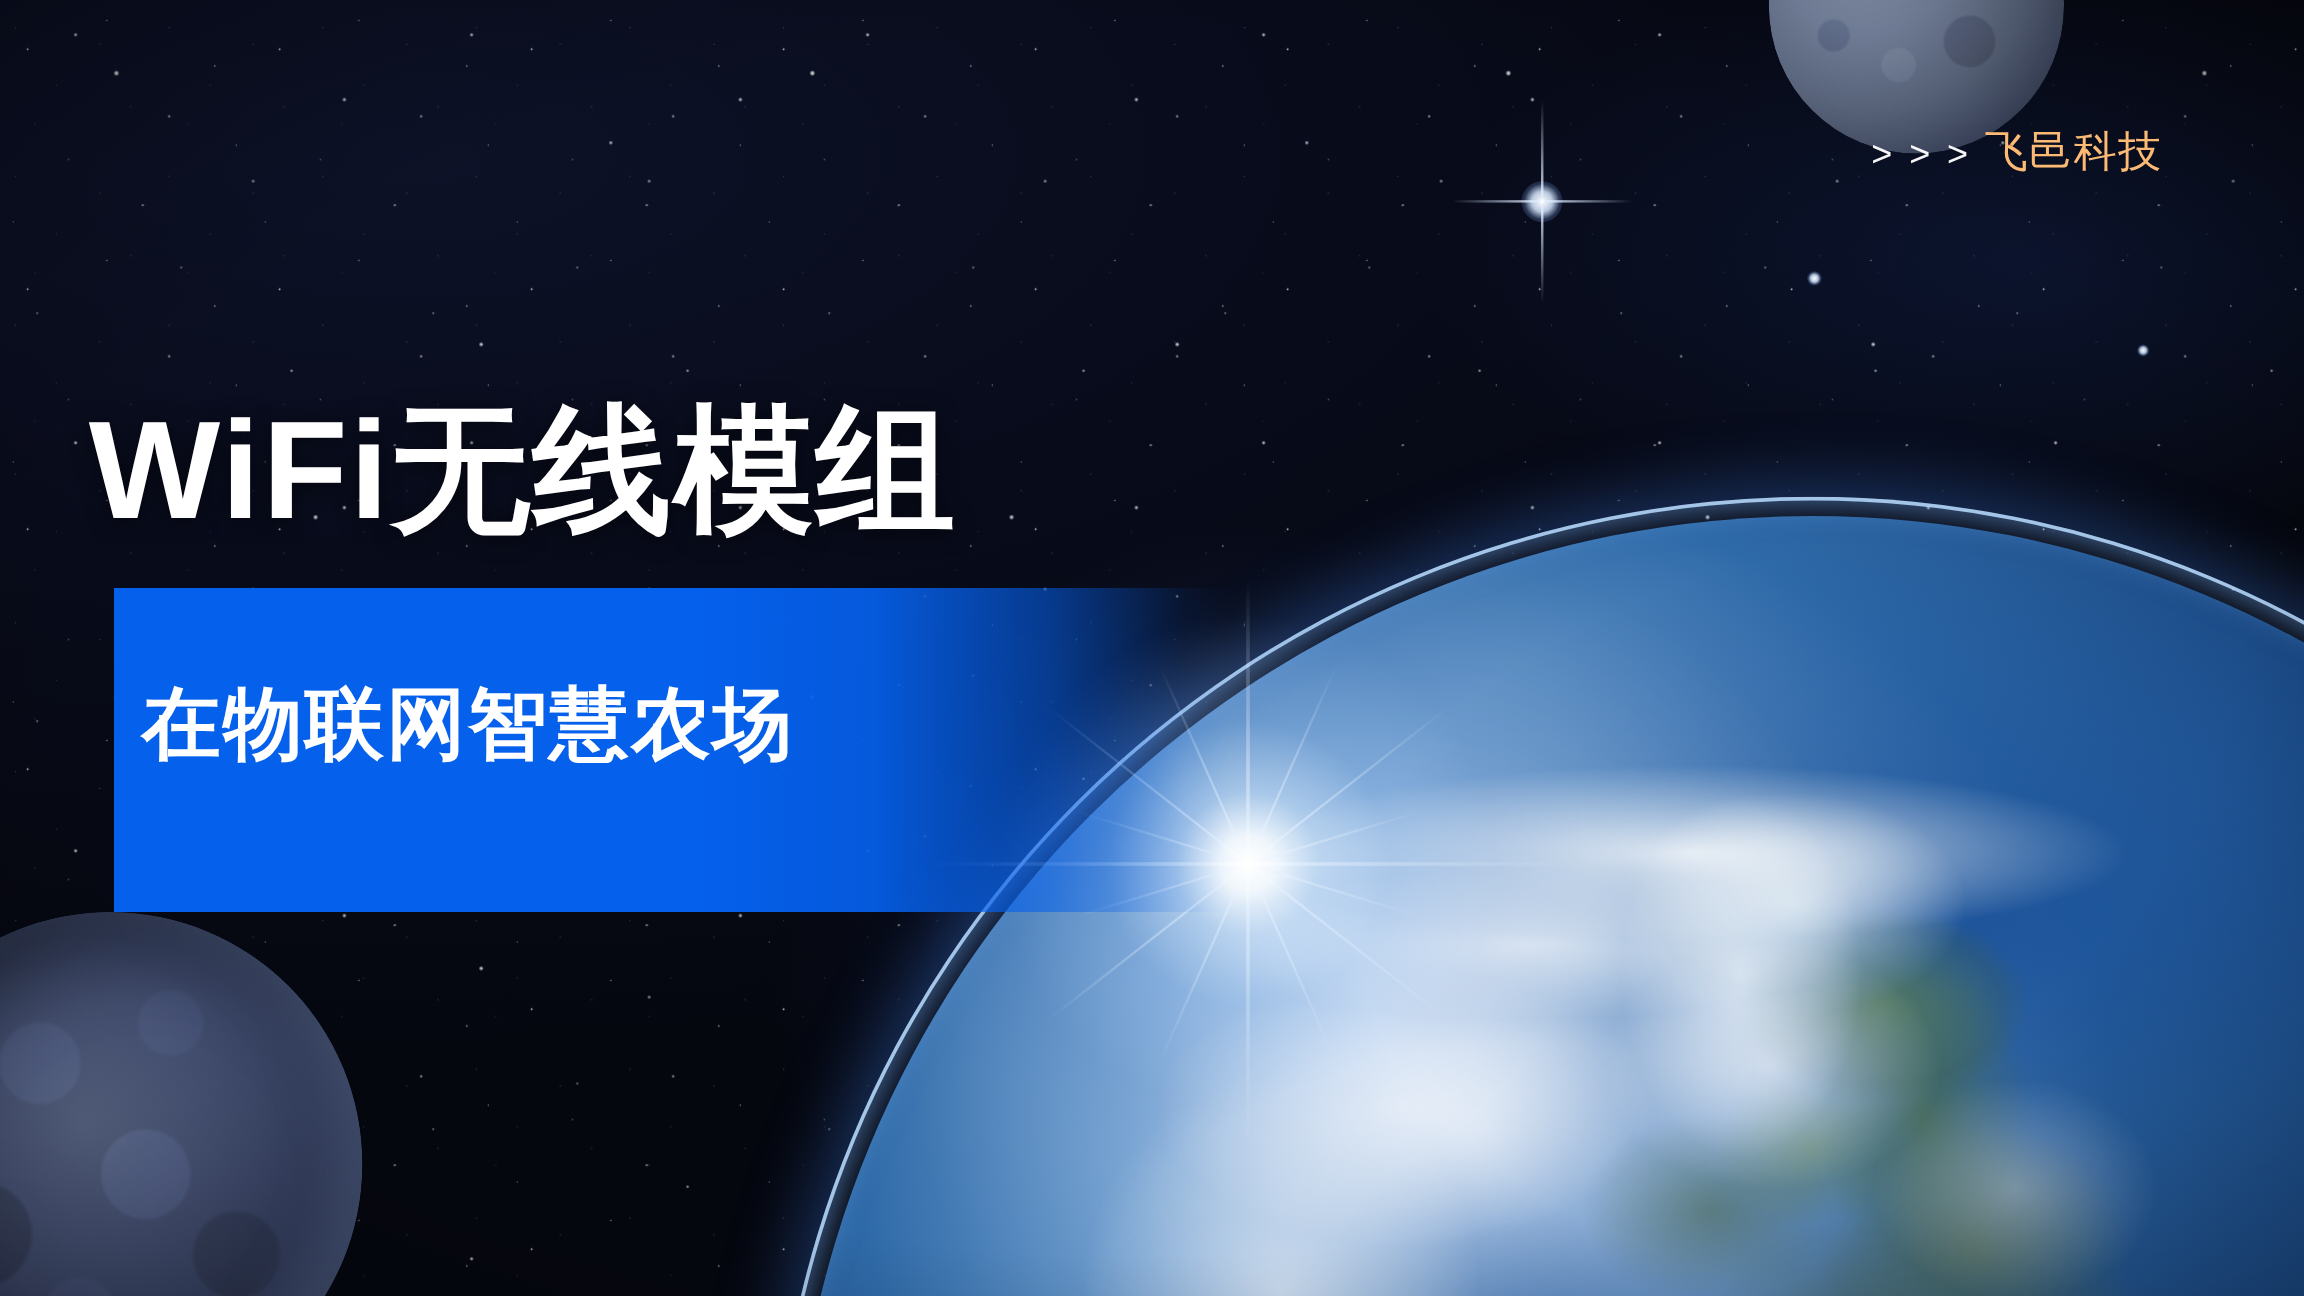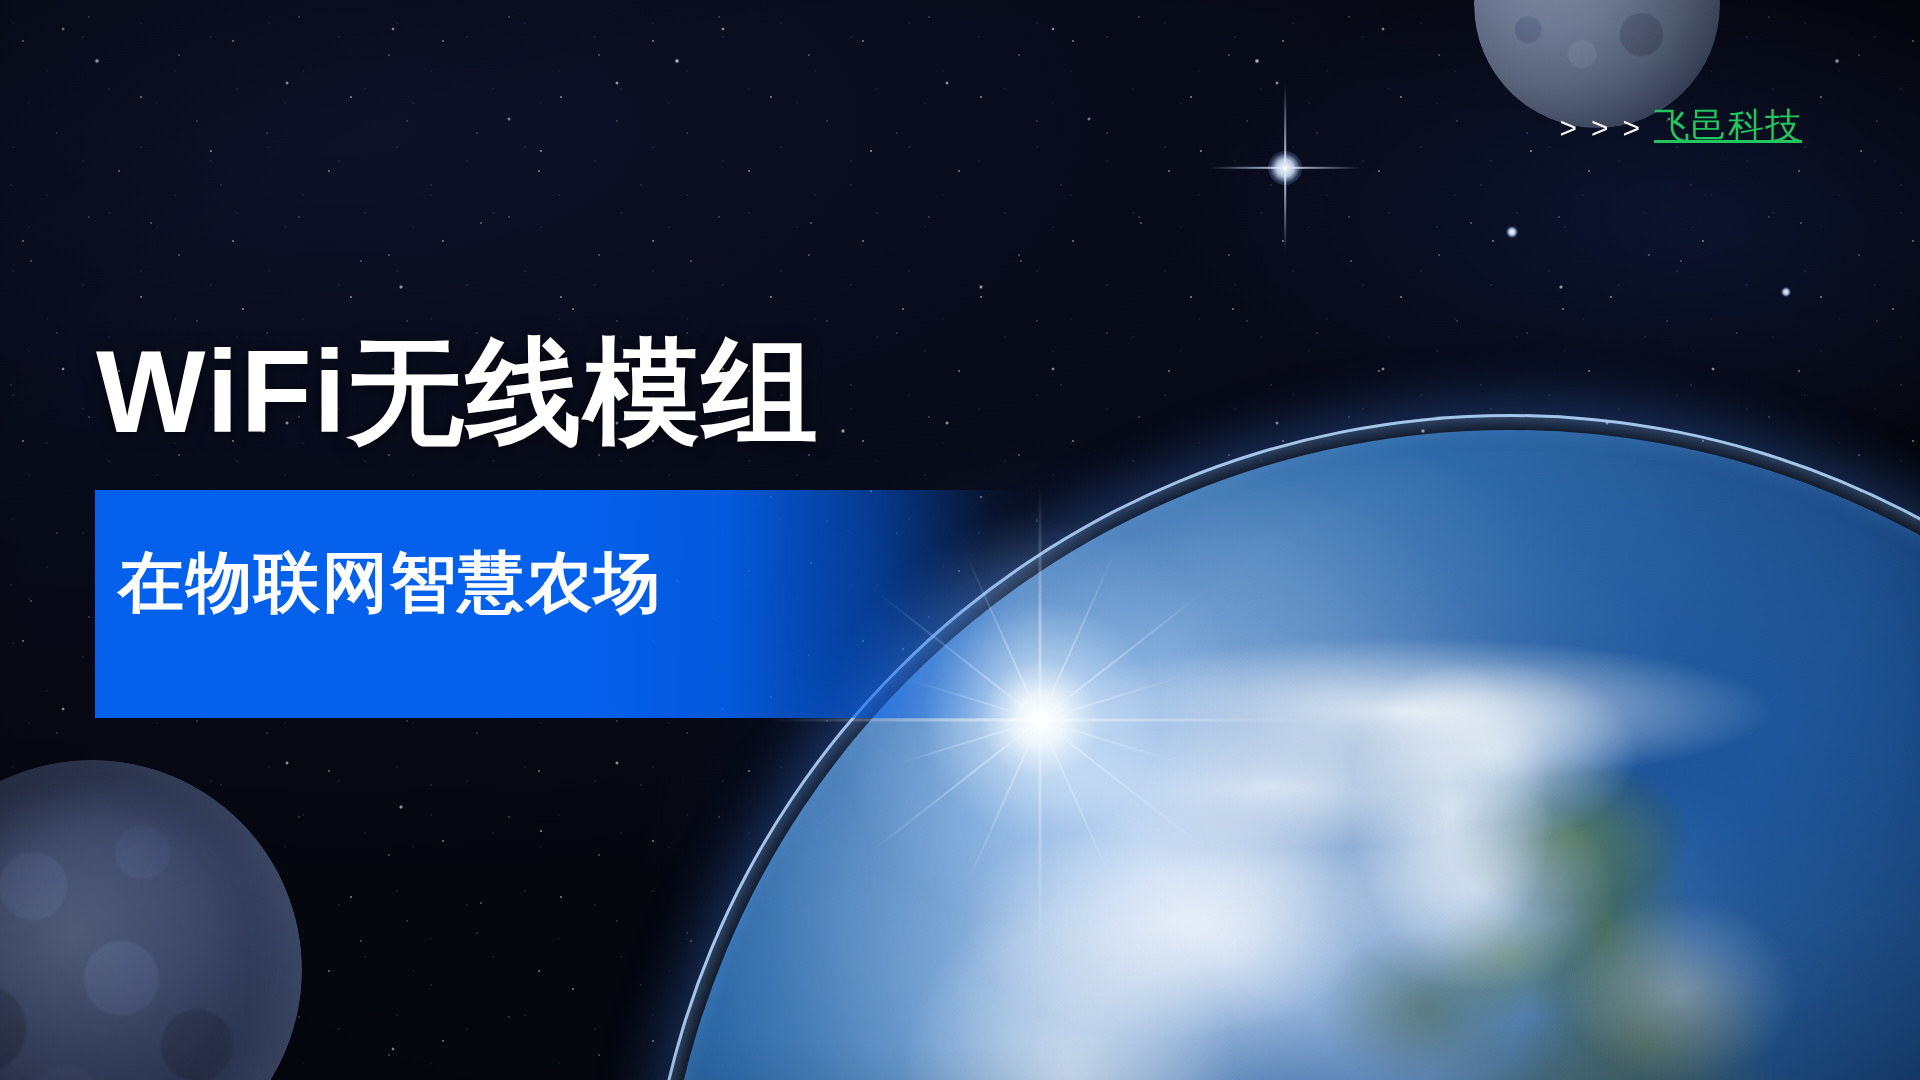--- a/index.html
+++ b/index.html
@@ -243,48 +243,47 @@
     margin-right: 14px;
     color: #ffffff;
     opacity: 0.96;
   }
   #brand .chev:last-of-type { margin-right: 4px; }
   #brand .brand-name {
     font-size: 36px;
     line-height: 1;
     font-weight: 400;
     letter-spacing: 1px;
-    color: #22c55e;
-    text-decoration: underline;
+    color: #fdba74;
   }
 
   
   #headline {
     position: absolute;
     left: 0;
     top: 330px;
     width: 1200px;
   }
   #title {
     margin: 0;
-    padding-left: 96px;
+    padding-left: 74px;
     color: #ffffff;
     font-size: 116px;
     line-height: 1.08;
     font-weight: 700;
     letter-spacing: 2px;
     white-space: nowrap;
     text-shadow: 0 2px 18px rgba(0,0,0,0.55);
   }
   #subtitle-band {
     position: absolute;
     left: 95px;
     top: 160px;
     width: 930px;
-    height: 228px;
+    height: 270px;
     background: linear-gradient(90deg,
       #0560ec 0%,
       #0560ec 52%,
       rgba(5,96,236,0.92) 68%,
       rgba(5,96,236,0.55) 84%,
       rgba(5,96,236,0.08) 96%,
       rgba(5,96,236,0) 100%);
     display: flex;
     flex-direction: column;
     justify-content: center;

